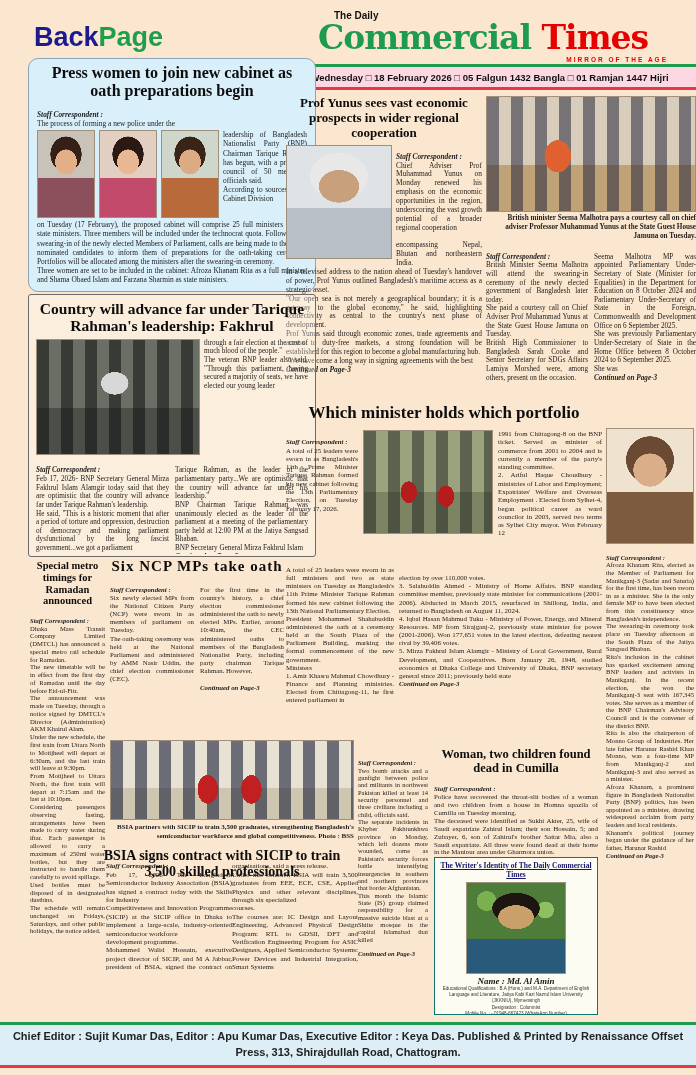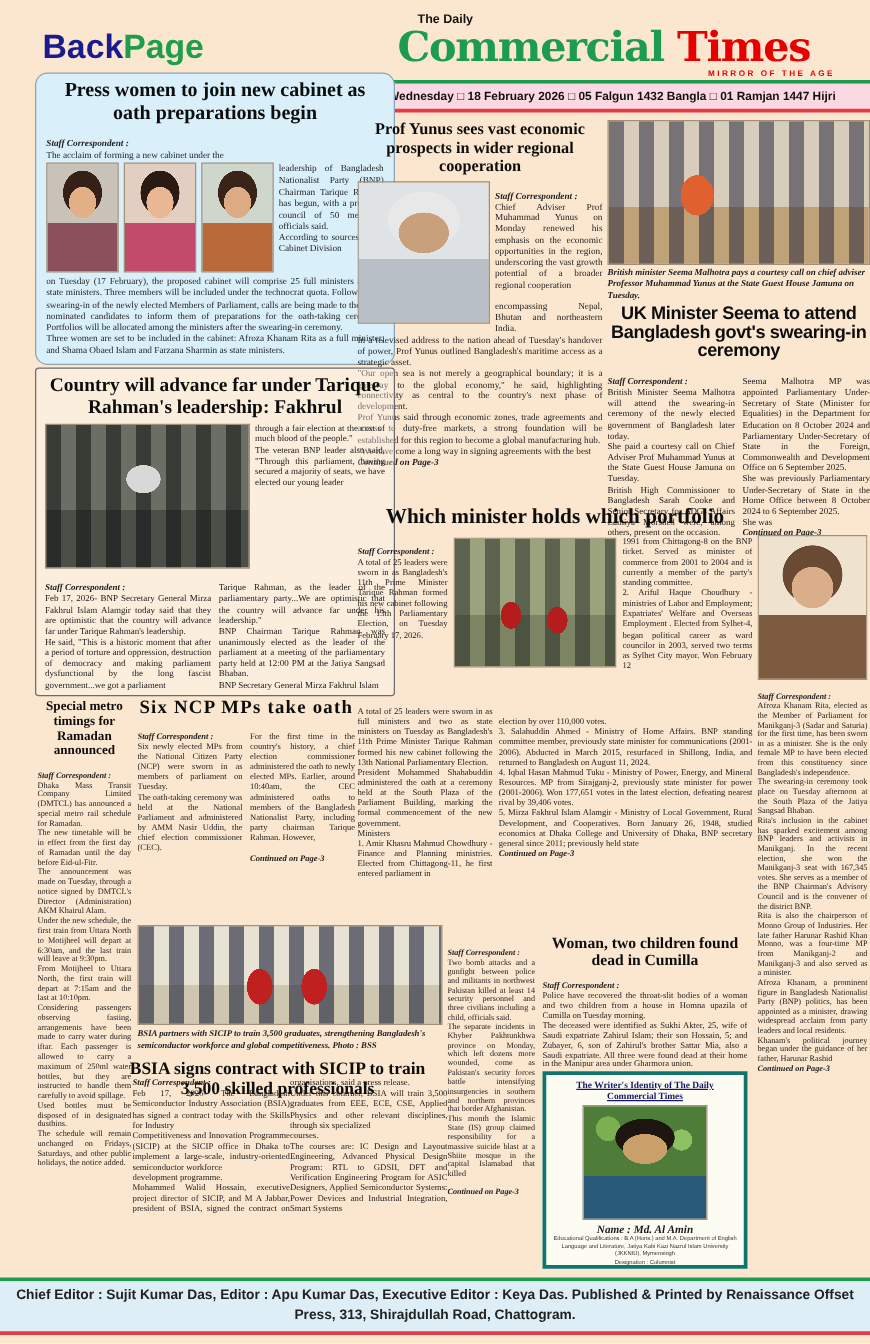--- a/index.html
+++ b/index.html
@@ -18,21 +18,21 @@
   .rule-red{height:3px;background:#e63946;}
   .dateband{background:#fcd9e2;text-align:center;font-family:"Liberation Sans",sans-serif;
             font-weight:700;font-size:9.5px;color:#111;padding:5px 0 4px;}
   
   .hl{font-weight:bold;text-align:center;color:#0d0d0d;font-family:"Liberation Serif",serif;}
   .hl-cond{font-weight:800;text-align:center;color:#0d0d0d;font-family:"Liberation Sans",sans-serif;letter-spacing:-0.3px;}
   
   .bd{font-family:"Liberation Serif",serif;text-align:justify;white-space:pre-line;color:#1c1c1c;}
   .byl{font-weight:bold;font-style:italic;}
   .cont{font-weight:bold;font-style:italic;}
-  .caption{font-weight:bold;font-style:italic;text-align:left;color:#222;}
+  .caption{font-weight:bold;text-align:right;color:#222;}
   .cols{display:flex;} .cols > div{overflow:hidden;}
   
   .ph{border:1px solid #a08f7a;}
   .portrait{background:
      radial-gradient(ellipse 32% 24% at 50% 36%, var(--skin) 60%, transparent 61%),
      radial-gradient(ellipse 46% 34% at 50% 27%, var(--hair) 60%, transparent 61%),
      linear-gradient(180deg, var(--pbg) 0 55%, var(--dress) 55%);}
   .group{background:
      var(--accents, linear-gradient(transparent,transparent)),
      repeating-linear-gradient(90deg, var(--fig) 0 12px, transparent 12px 24px),
@@ -54,21 +54,21 @@
   .afroza-ph{--skin:#d9ae88;--hair:#6b4a33;--pbg:#efe3cf;--dress:#7d5b3e;}
   .writer-ph{background:
      radial-gradient(ellipse 30% 22% at 50% 38%, #caa06a 60%, transparent 61%),
      radial-gradient(ellipse 40% 28% at 50% 28%, #1d1610 60%, transparent 61%),
      radial-gradient(circle 14px at 20% 20%, #7ab050 70%, transparent 71%),
      radial-gradient(circle 12px at 80% 30%, #8cc060 70%, transparent 71%),
      linear-gradient(180deg,#4e7d3a 0 62%, #2a5a7a 62%);}
   
   .bluebox{background:#d9eff9;border:1.5px solid #8aa5b5;border-radius:10px;}
   .graybox{border:1px solid #6b6b6b;border-radius:3px;background:rgba(255,252,245,.35);}
-  .writerbox{border:3px solid #0f766e;background:#fdfcf2;}
+  .writerbox{border:1px solid #0f766e;background:#fdfcf2;}
   .wr-head{font-family:"Liberation Serif",serif;font-weight:bold;font-size:7.5px;color:#15156b;
            text-decoration:underline;text-align:center;}
   .wr-name{font-weight:bold;font-style:italic;text-align:center;font-size:9px;}
   .wr-tiny{font-family:"Liberation Sans",sans-serif;font-size:4.6px;text-align:center;color:#333;line-height:1.35;}
   .footband{background:#ddeef7;text-align:center;font-family:"Liberation Sans",sans-serif;
             font-weight:700;font-size:11px;color:#222;padding:4px 6px;line-height:1.45;}
 </style>
 </head>
 <body>
 
@@ -88,21 +88,21 @@
   <div class="abs" style="left:283px;top:64px;width:413px;">
     <div class="rule-green"></div>
     <div class="dateband">Wednesday □ 18 February 2026    □ 05 Falgun 1432 Bangla    □ 01 Ramjan 1447 Hijri</div>
     <div class="rule-red"></div>
   </div>
 
   <div class="abs bluebox" style="left:28px;top:58px;width:288px;height:234px;padding:5px 8px;">
     <div class="hl" style="font-size:16px;line-height:1.12;">Press women to join new cabinet as oath preparations begin</div>
     <div class="bd" style="font-size:7.4px;line-height:1.2;margin-top:2px;">
       <span class="byl">Staff Correspondent :</span>
-      <span>The acclaim of forming a new cabinet under the</span>
+      <span>The process of forming a new police under the</span>
     </div>
     <div style="display:flex;gap:4px;margin-top:2px;">
       <div class="ph portrait w1" style="width:56px;height:86px;"></div>
       <div class="ph portrait w2" style="width:56px;height:86px;"></div>
       <div class="ph portrait w3" style="width:56px;height:86px;"></div>
       <div class="bd" style="font-size:7.4px;line-height:1.22;flex:1;overflow:hidden;">leadership of Bangladesh Nationalist Party (BNP) Chairman Tarique Rahman has begun, with a proposed council of 50 members, officials said.
 According to sources at the Cabinet Division</div>
     </div>
     <div class="bd" style="font-size:7.4px;line-height:1.22;margin-top:2px;overflow:hidden;max-height:74px;">on Tuesday (17 February), the proposed cabinet will comprise 25 full ministers and 24 state ministers. Three members will be included under the technocrat quota. Following the swearing-in of the newly elected Members of Parliament, calls are being made to the BNP-nominated candidates to inform them of preparations for the oath-taking ceremony. Portfolios will be allocated among the ministers after the swearing-in ceremony.
 Three women are set to be included in the cabinet: Afroza Khanam Rita as a full minister, and Shama Obaed Islam and Farzana Sharmin as state ministers.</div>
@@ -123,21 +123,20 @@
 Prof Yunus said through economic zones, trade agreements and access to duty-free markets, a strong foundation will be established for this region to become a global manufacturing hub.
 "We have come a long way in signing agreements with the best</span>
         <span class="cont">Continued on Page-3</span>
       </div>
     </div>
   </div>
 
   <div class="abs" style="left:486px;top:96px;width:210px;">
     <div class="ph group uk-photo" style="width:208px;height:114px;"></div>
     <div class="caption" style="font-size:7.2px;line-height:1.25;margin-top:2px;">British minister Seema Malhotra pays a courtesy call on chief adviser Professor Muhammad Yunus at the State Guest House Jamuna on Tuesday.</div>
-    <div class="hl-cond" style="font-size:14.5px;line-height:1.05;margin-top:3px;">UK Minister Seema to attend Bangladesh govt's swearing-in ceremony</div>
     <div class="cols" style="gap:6px;margin-top:3px;">
       <div class="bd" style="font-size:7.2px;line-height:1.2;flex:1;">
         <span class="byl">Staff Correspondent :</span>
         <span>British Minister Seema Malhotra will attend the swearing-in ceremony of the newly elected government of Bangladesh later today.
 She paid a courtesy call on Chief Adviser Prof Muhammad Yunus at the State Guest House Jamuna on Tuesday.
 British High Commissioner to Bangladesh Sarah Cooke and Senior Secretary for SDGs Affairs Lamiya Morshed were, among others, present on the occasion.</span>
       </div>
       <div class="bd" style="font-size:7.2px;line-height:1.2;flex:1;">
         <span>Seema Malhotra MP was appointed Parliamentary Under-Secretary of State (Minister for Equalities) in the Department for Education on 8 October 2024 and Parliamentary Under-Secretary of State in the Foreign, Commonwealth and Development Office on 6 September 2025.
 She was previously Parliamentary Under-Secretary of State in the Home Office between 8 October 2024 to 6 September 2025.

